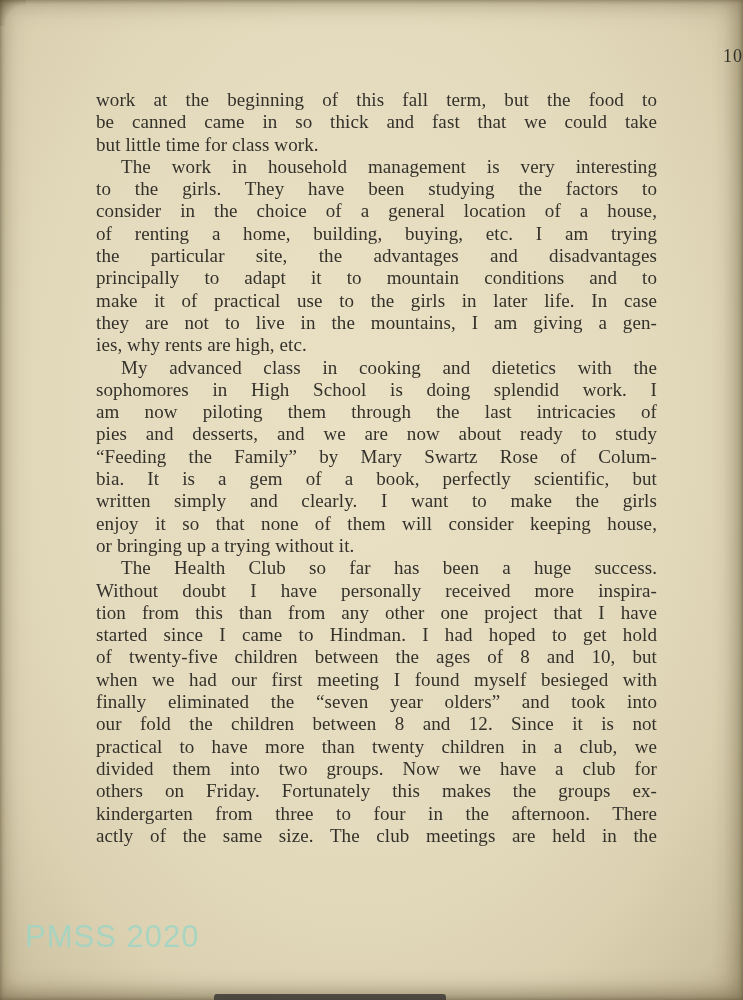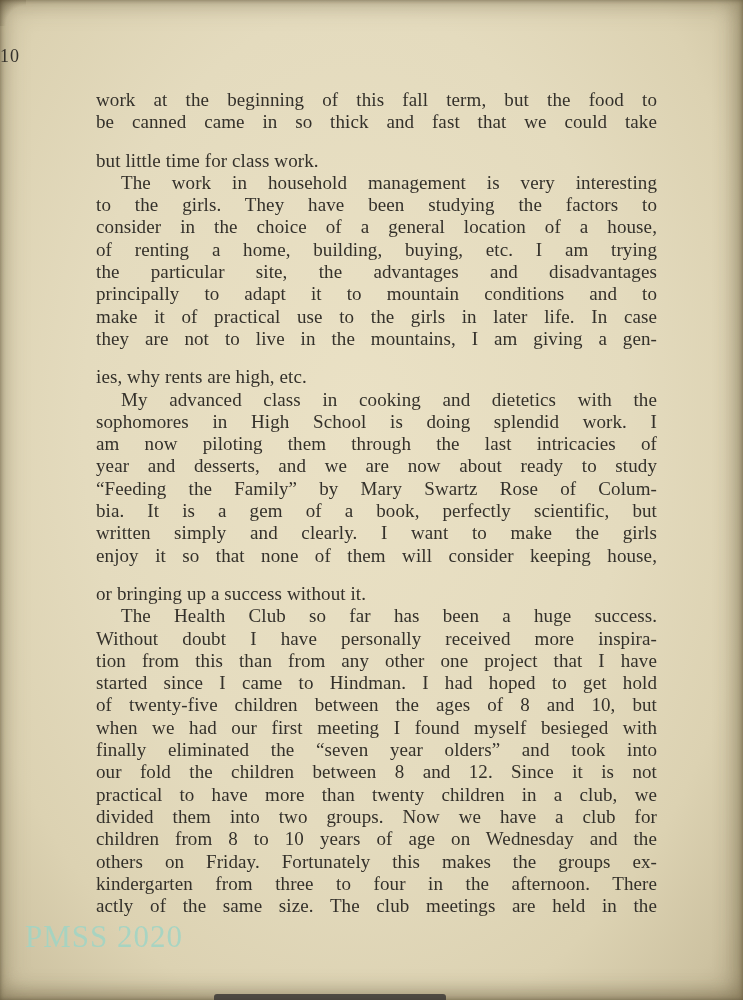--- a/index.html
+++ b/index.html
@@ -45,50 +45,49 @@
     height: 6px;
     background: #3c3a36;
     border-radius: 3px 3px 0 0;
     opacity: 0.85;
   }
   .page-number {
     position: absolute;
     top: 46px;
     left: 0;
     right: 0;
-    text-align: left;
+    text-align: right;
     font-size: 18px;
     letter-spacing: 1px;
   }
   .text-block {
     position: absolute;
     top: 89px;
     left: 96px;
     width: 561px;
     font-size: 19px;
     line-height: 22.3px;
     letter-spacing: 0.1px;
   }
   .paragraph { margin: 0; }
   .line {
     text-align: justify;
     text-align-last: justify;
   }
   .line.last {
     text-align-last: left;
-    margin-top: 16px;
   }
   .line.indent {
     text-indent: 25px;
   }
   .watermark {
     position: absolute;
     left: 25px;
     top: 919px;
-    font-family: Liberation Serif, serif;
+    font-family: Liberation Sans, sans-serif;
     font-size: 31px;
     letter-spacing: 1px;
     color: #9fd5c5;
     opacity: 0.85;
     pointer-events: none;
   }
 </style>
 </head>
 <body>
 
@@ -109,39 +108,38 @@
         <div class="line">the particular site, the advantages and disadvantages</div>
         <div class="line">principally to adapt it to mountain conditions and to</div>
         <div class="line">make it of practical use to the girls in later life. In case</div>
         <div class="line">they are not to live in the mountains, I am giving a gen-</div>
         <div class="line last">ies, why rents are high, etc.</div>
       </div>
       <div class="paragraph">
         <div class="line indent">My advanced class in cooking and dietetics with the</div>
         <div class="line">sophomores in High School is doing splendid work. I</div>
         <div class="line">am now piloting them through the last intricacies of</div>
-        <div class="line">year and desserts, and we are now about ready to study</div>
+        <div class="line">pies and desserts, and we are now about ready to study</div>
         <div class="line">“Feeding the Family” by Mary Swartz Rose of Colum-</div>
         <div class="line">bia. It is a gem of a book, perfectly scientific, but</div>
         <div class="line">written simply and clearly. I want to make the girls</div>
         <div class="line">enjoy it so that none of them will consider keeping house,</div>
-        <div class="line last">or bringing up a success without it.</div>
+        <div class="line last">or bringing up a trying without it.</div>
       </div>
       <div class="paragraph">
         <div class="line indent">The Health Club so far has been a huge success.</div>
         <div class="line">Without doubt I have personally received more inspira-</div>
         <div class="line">tion from this than from any other one project that I have</div>
         <div class="line">started since I came to Hindman. I had hoped to get hold</div>
         <div class="line">of twenty-five children between the ages of 8 and 10, but</div>
         <div class="line">when we had our first meeting I found myself besieged with</div>
         <div class="line">finally eliminated the “seven year olders” and took into</div>
         <div class="line">our fold the children between 8 and 12. Since it is not</div>
         <div class="line">practical to have more than twenty children in a club, we</div>
         <div class="line">divided them into two groups. Now we have a club for</div>
-        <div class="line">children from 8 to 10 years of age on Wednesday and the</div>
         <div class="line">others on Friday. Fortunately this makes the groups ex-</div>
         <div class="line">kindergarten from three to four in the afternoon. There</div>
         <div class="line">actly of the same size. The club meetings are held in the</div>
       </div>
     </div>
   <div class="watermark" style="color: rgb(159, 213, 197);">PMSS 2020</div>
   <div class="bottom-strip"></div>
 </div>
 
 </body></html>

